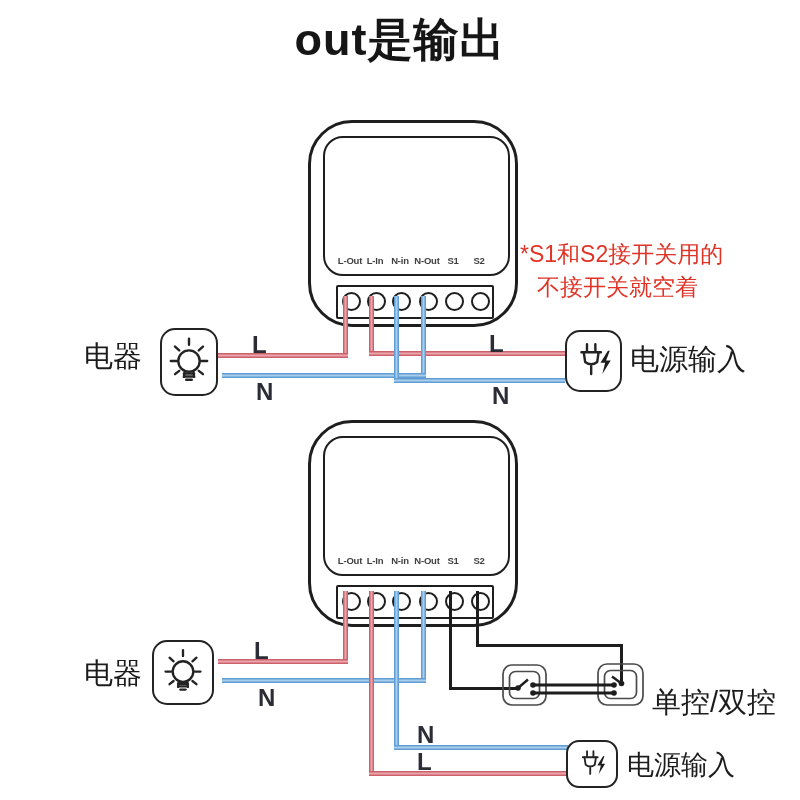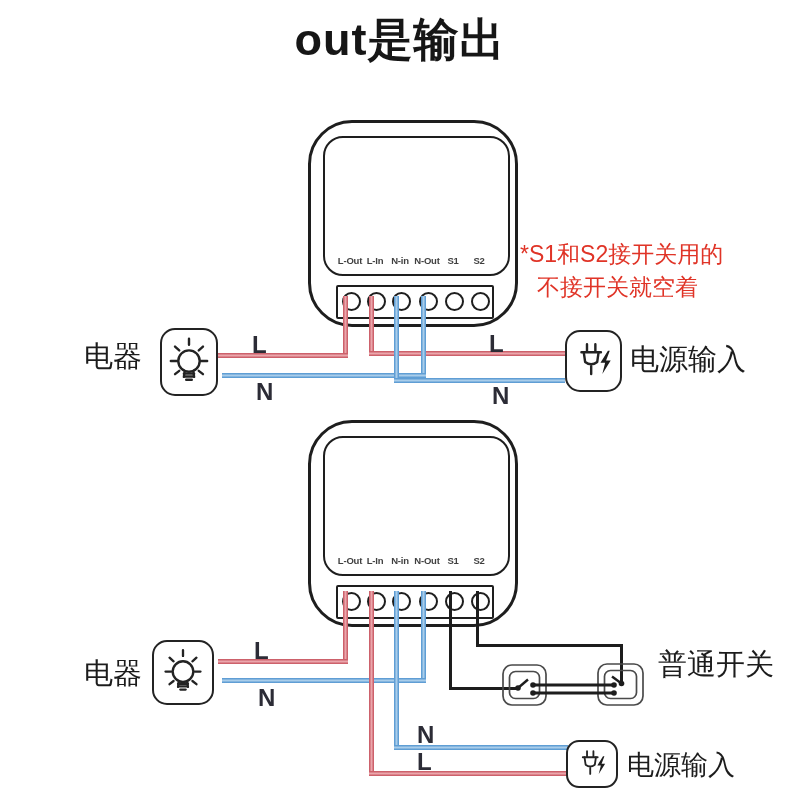--- a/index.html
+++ b/index.html
@@ -168,15 +168,15 @@
   <span class="ln" style="left:492px;top:384px">N</span>
   <span class="ann" style="left:520px;top:239px">*S1和S2接开关用的</span>
   <span class="ann" style="left:537px;top:272px">不接开关就空着</span>
 
   <span class="cn" style="left:84px;top:659px">电器</span>
   <span class="cn" style="left:627px;top:752px;font-size:27px">电源输入</span>
   <span class="ln" style="left:254px;top:639px">L</span>
   <span class="ln" style="left:258px;top:686px">N</span>
   <span class="ln" style="left:417px;top:723px">N</span>
   <span class="ln" style="left:417px;top:750px">L</span>
-  <span class="cn" style="left:658px;top:650px">普通开关</span>
+  <span class="cn" style="left:652px;top:688px">单控/双控</span>
 
 </div>
 
 </body></html>

